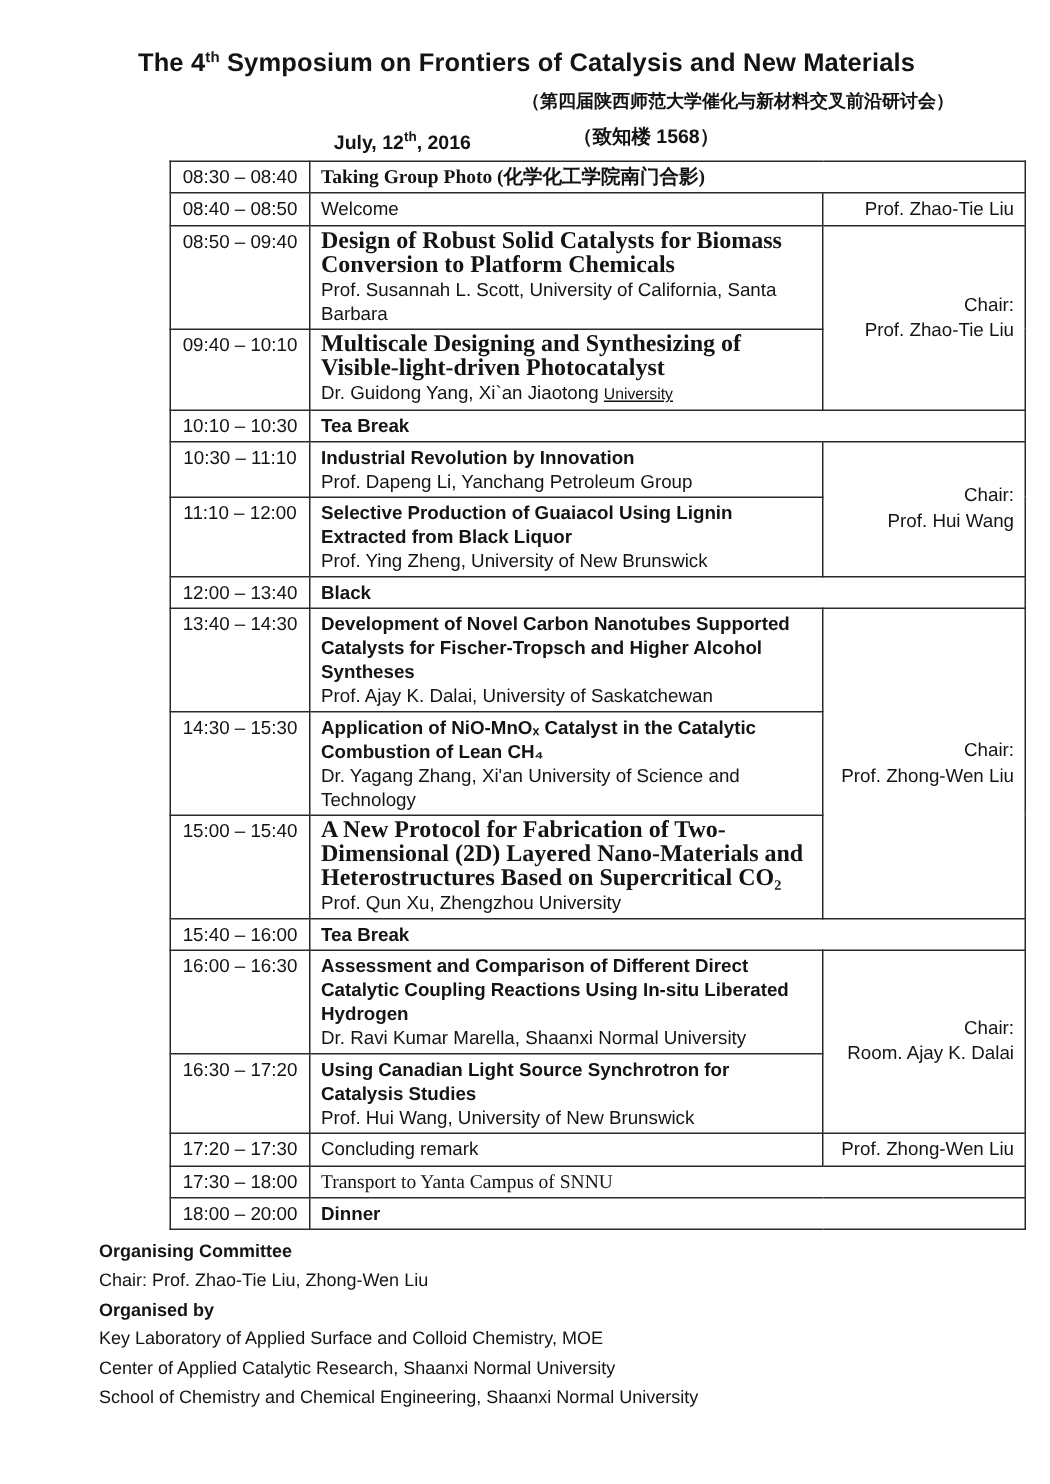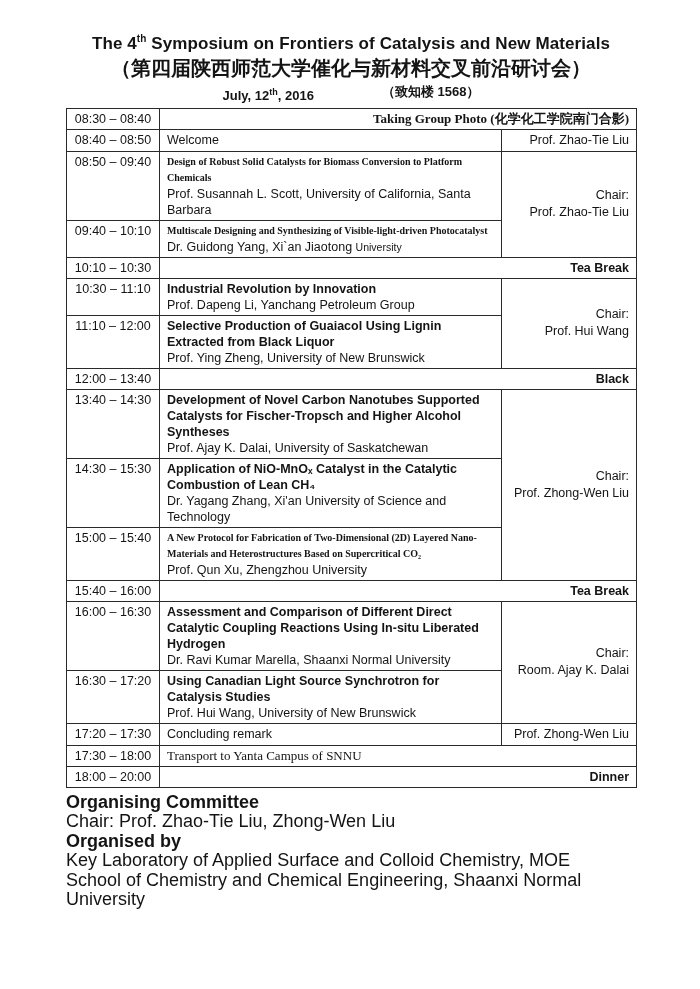--- a/index.html
+++ b/index.html
@@ -7,50 +7,51 @@
     width:700px;height:989px;background:#ffffff;color:#141414;
     font-family:"Liberation Sans",sans-serif;overflow:hidden;
   }
   .page{padding:28px 64px 0 66px;}
   .doc-title{
     font-size:17px;font-weight:bold;text-align:center;line-height:22px;
     letter-spacing:.1px;
   }
   .doc-title sup{font-size:10px;}
   .doc-subtitle{
-    font-size:20px;font-weight:bold;text-align:center;line-height:24px;margin-top:1px;
+    font-size:12px;font-weight:bold;text-align:right;line-height:24px;margin-top:1px;
   }
   .dateline{
     display:flex;justify-content:center;gap:0;
     font-size:13px;font-weight:bold;line-height:20px;margin-top:2px;
   }
   .dateline .gap-lg{display:inline-block;width:56px;}
   .dateline .gap-sm{display:inline-block;width:12px;}
   .dateline sup{font-size:9px;}
   table.schedule{
     border-collapse:collapse;table-layout:fixed;width:570px;margin-top:2px;
     font-size:12.5px;
+    margin-left:47px;
   }
   col.c-time{width:93px;}
   col.c-main{width:342px;}
   col.c-chair{width:135px;}
   td{
     border:1px solid #2a2a2a;padding:2px 7px;vertical-align:top;
     line-height:16px;
   }
   td.time{text-align:center;padding:2px 1px;white-space:nowrap;}
   td.chair{text-align:right;vertical-align:middle;line-height:17px;}
-  td.session.align-center{text-align:right;}
+  td.session.align-center{text-align:left;}
   .bold{font-weight:bold;}
   .serif{font-family:"Liberation Serif","DejaVu Serif",serif;font-size:13px;}
   .talk-title{font-weight:bold;}
-  .talk-title.serif{font-size:10px;}
+  .talk-title.serif{font-size:16px;}
   .speaker{font-weight:normal;}
-  .speaker .small{font-size:10.5px;}
-  .footer{margin-top:5px;font-size:18px;line-height:19.5px;}
+  .speaker .small{font-size:10.5px;text-decoration:underline;}
+  .footer{margin-top:5px;font-size:12px;line-height:19.5px;}
   .footer .heading{font-weight:bold;}
 </style>
 </head>
 <body>
 
 <div class="page">
 
   <div class="doc-title"><span>The 4</span><sup>th</sup><span> Symposium on Frontiers of Catalysis and New Materials</span></div>
 
   <div class="doc-subtitle">（第四届陕西师范大学催化与新材料交叉前沿研讨会）</div>
@@ -183,16 +184,17 @@
           <td class="session align-center bold" colspan="2">Dinner</td>
         </tr>
       </tbody>
   </table>
 
   <div class="footer">
     <div class="heading">Organising Committee</div>
     <div>Chair: Prof. Zhao-Tie Liu, Zhong-Wen Liu</div>
     <div class="heading">Organised by</div>
     <div>Key Laboratory of Applied Surface and Colloid Chemistry, MOE</div>
+    <div>Center of Applied Catalytic Research, Shaanxi Normal University</div>
     <div>School of Chemistry and Chemical Engineering, Shaanxi Normal University</div>
   </div>
 
 </div>
 
 </body></html>

